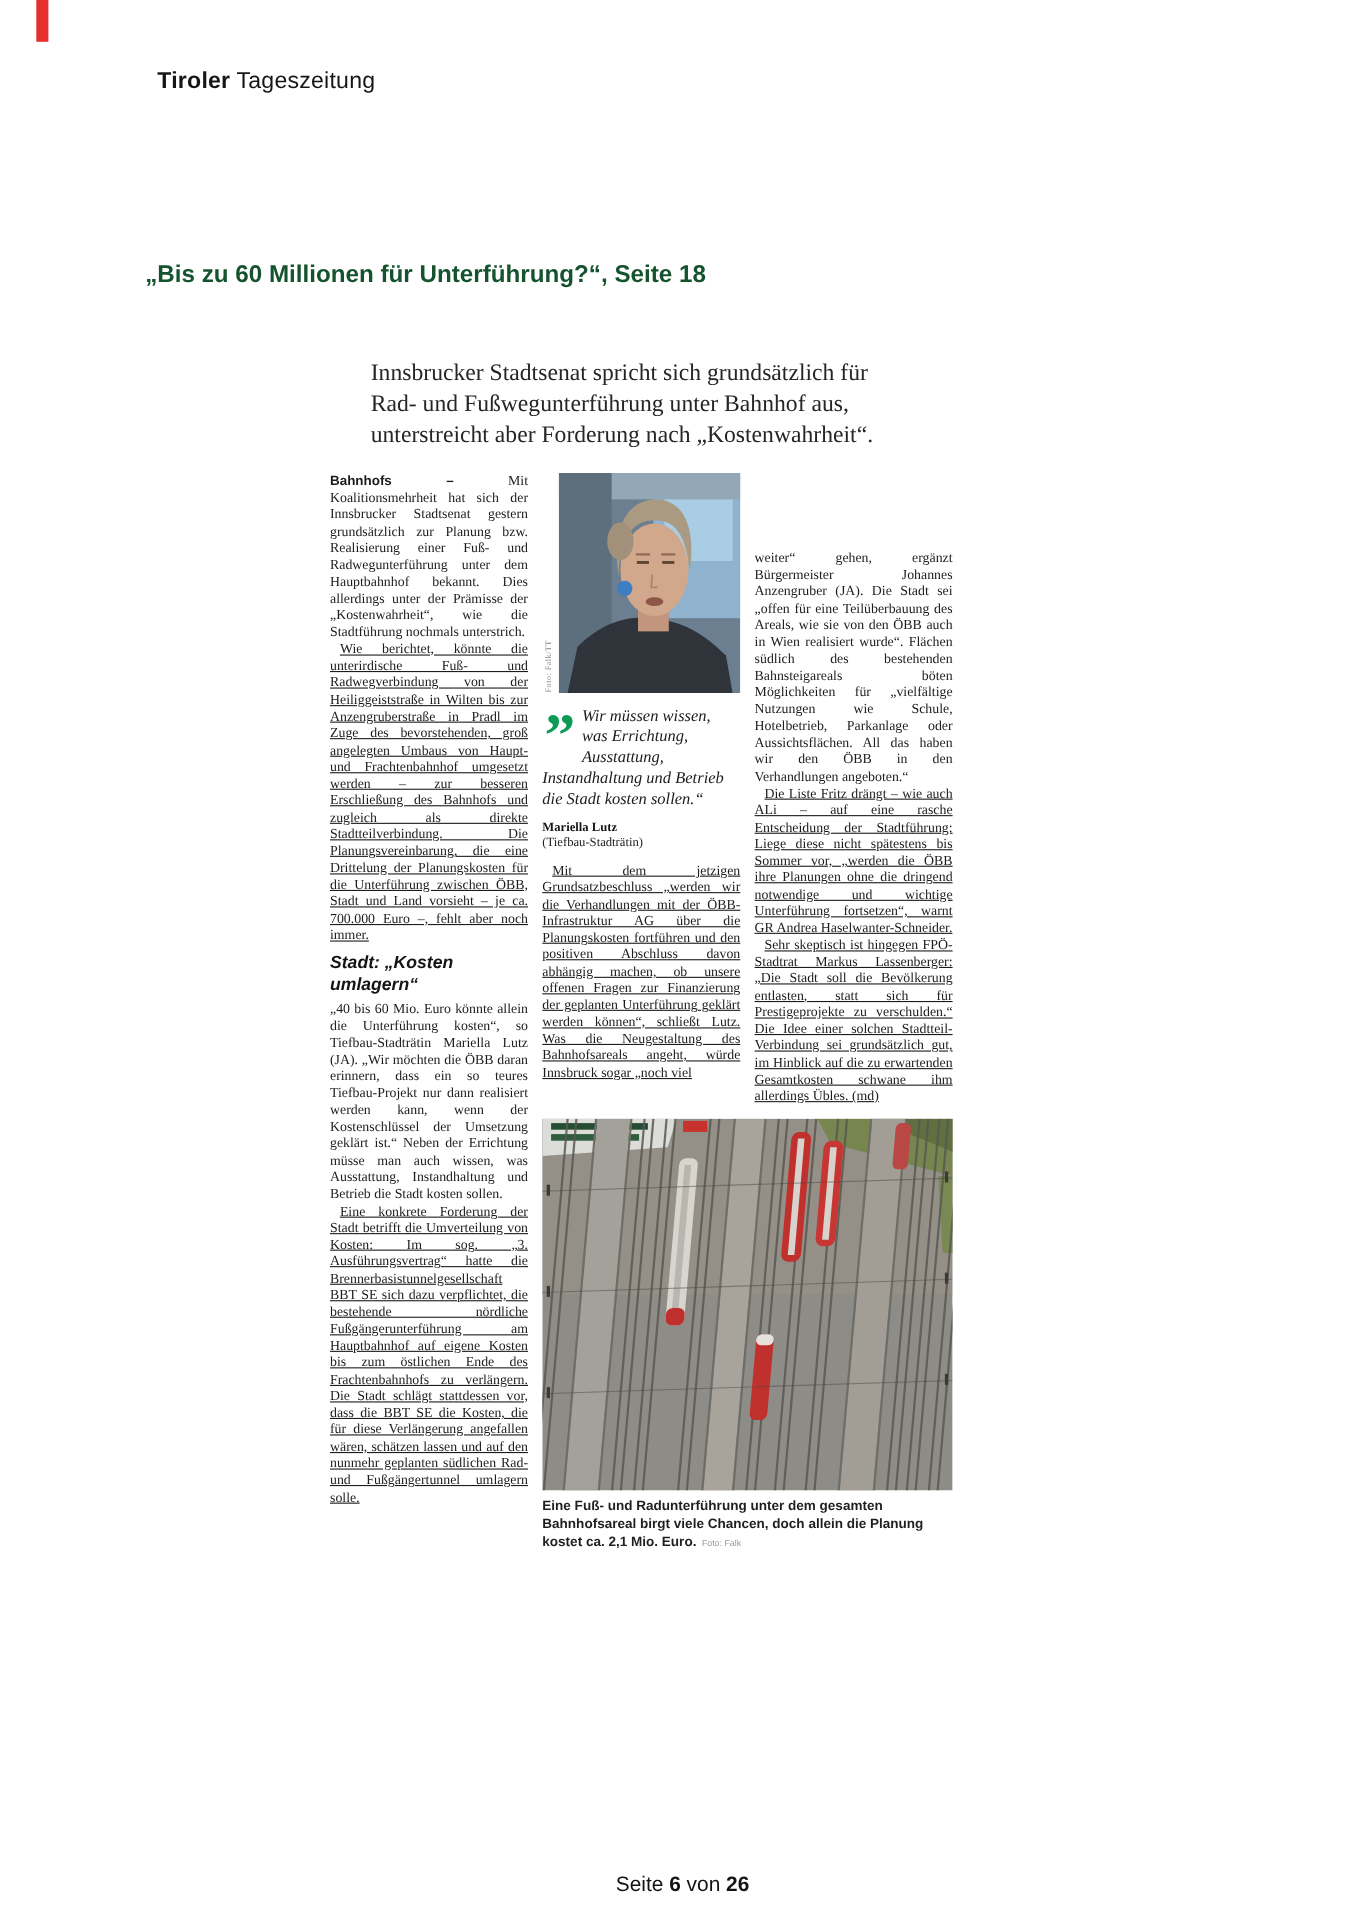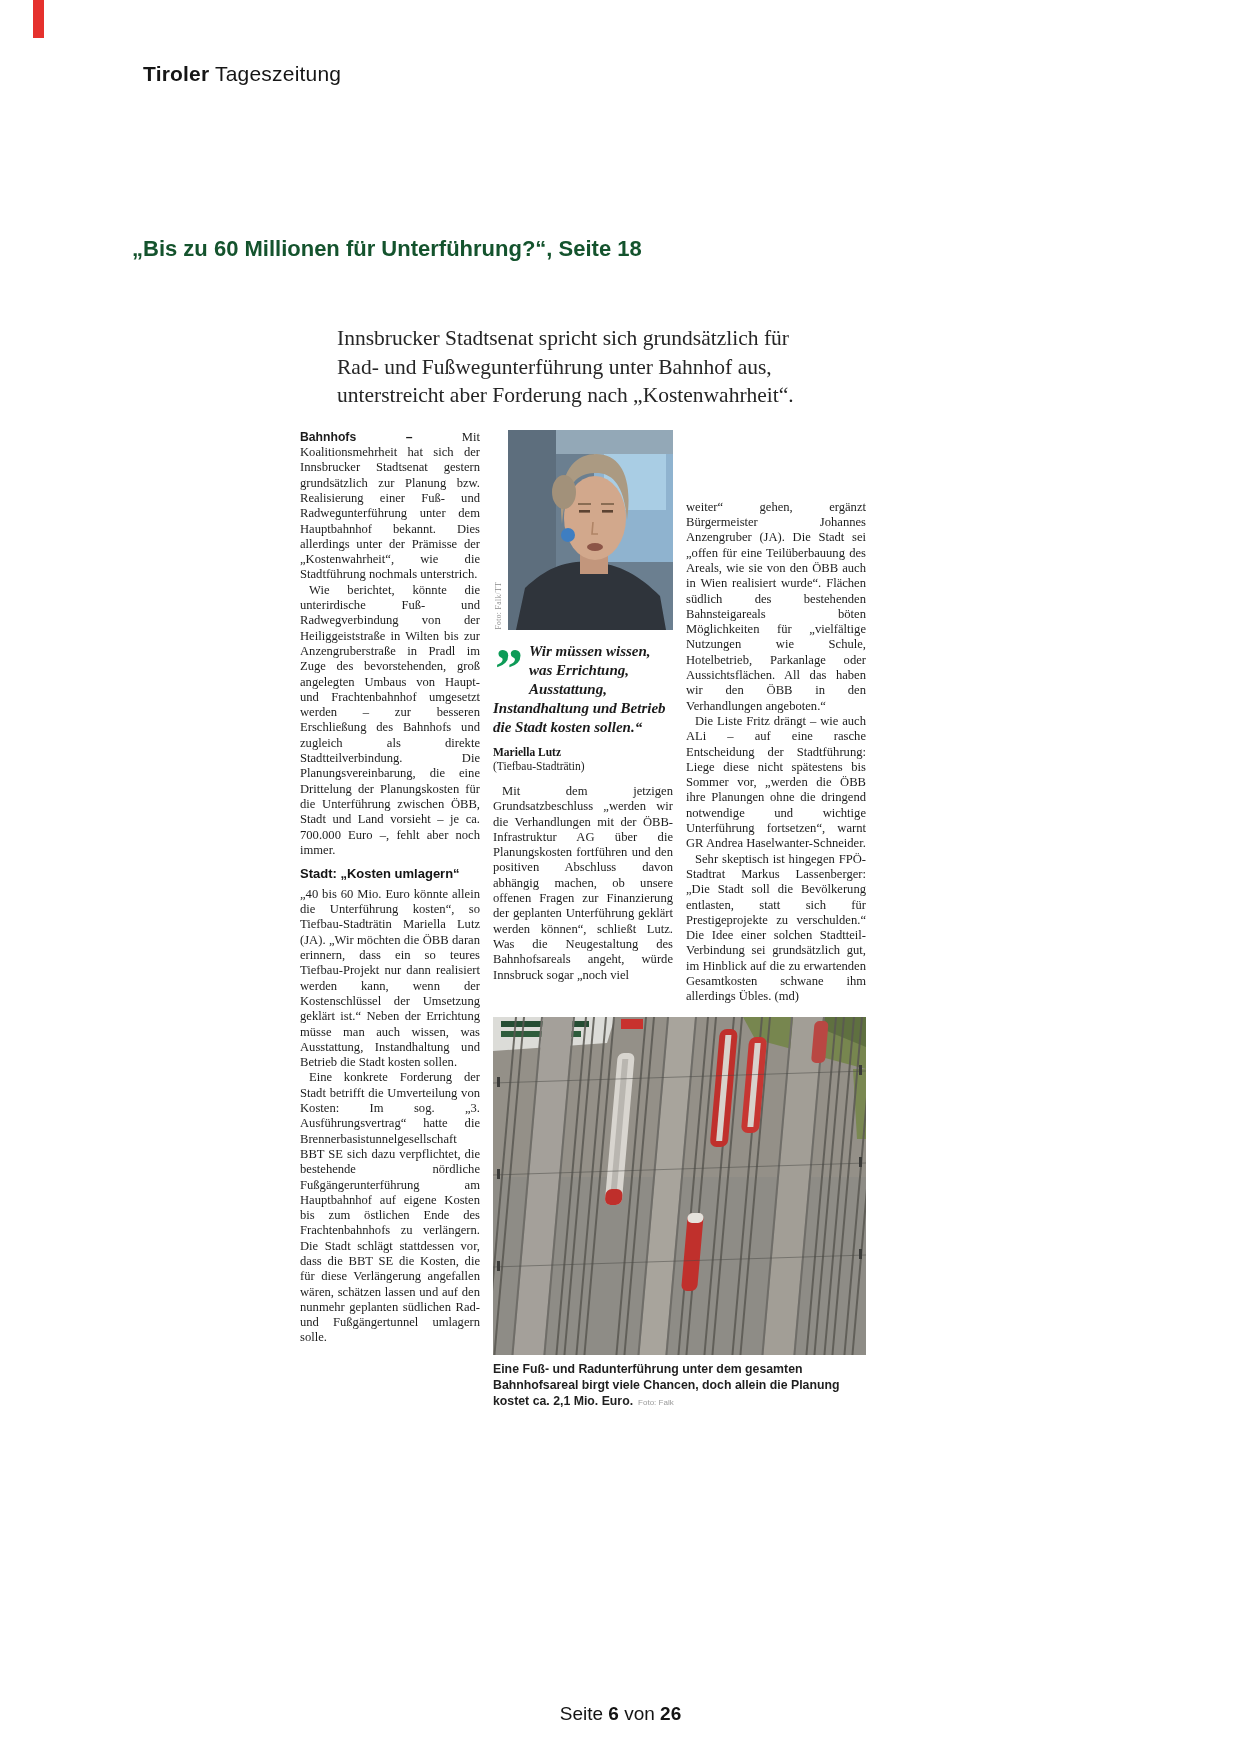--- a/index.html
+++ b/index.html
@@ -23,40 +23,40 @@
   .headline{margin:0;text-align:center;font-family:"Liberation Serif",serif;font-weight:700;
             font-size:56px;line-height:1.2;letter-spacing:-0.5px;color:#121212;}
   .hl-line{display:block;}
   .subhead{width:492px;margin:16px auto 0;font-family:"Liberation Serif",serif;
            font-size:21.5px;line-height:1.33;color:#262626;}
 
   .cols{display:flex;gap:13px;margin-top:20px;}
   .bodycol{width:180px;flex:0 0 auto;font-family:"Liberation Serif",serif;font-size:12.6px;
            line-height:1.215;text-align:justify;color:#1c1c1c;hyphens:auto;}
   .body-p{margin:0;}
-  .indent{text-indent:9px;}
+  .indent{text-indent:9px;text-decoration:underline;}
   .lead{font-family:"Liberation Sans",sans-serif;font-weight:bold;font-size:12.2px;}
-  .col-subhead{font-family:"Liberation Sans",sans-serif;font-weight:bold;font-size:13px;
-               margin:8px 0 5px;text-align:left;color:#141414;}
+  .col-subhead{font-family:"Liberation Sans",sans-serif;font-weight:bold;font-size:16px;
+               margin:8px 0 5px;text-align:left;color:#141414;font-style:italic;}
   .col3{margin-top:70px;}
 
   .rightwrap{width:373px;flex:0 0 auto;}
   .cols2{display:flex;gap:13px;}
 
   
   .portrait{position:relative;height:200px;margin:0 0 10px;}
   .p-img{position:absolute;left:15px;top:0;width:165px;height:200px;}
   .p-credit{position:absolute;left:1px;bottom:0;writing-mode:vertical-rl;transform:rotate(180deg);
             font-size:7.5px;color:#8a8a8a;letter-spacing:0.4px;}
 
   
   .pullquote{margin:4px 0 0;}
   .qmark{float:left;font-family:"Liberation Serif",serif;font-weight:bold;font-size:56px;
          line-height:0.55;color:#0d9b57;margin:12px 6px 0 2px;}
-  .qtext{font-family:"Liberation Serif",serif;font-style:italic;font-weight:bold;
+  .qtext{font-family:"Liberation Serif",serif;font-style:italic;font-weight:normal;
          font-size:15px;line-height:1.27;color:#1b1b1b;text-align:left;margin-top:12px;}
   .attrib{margin-top:9px;margin-bottom:10px;font-family:Liberation Serif, serif;text-align:left;}
   .a-name{font-weight:bold;font-size:11.5px;color:#161616;}
   .a-role{font-size:11.5px;color:#222;}
 
   
   .trainphoto{margin:12px 0 0;width:373px;height:338px;}
   .caption{margin:6px 0 0;font-family:"Liberation Sans",sans-serif;font-weight:bold;
            font-size:12.3px;line-height:1.32;color:#1f1f1f;text-align:left;}
   .cap-credit{font-weight:normal;font-size:8px;color:#9a9a9a;margin-left:5px;}

